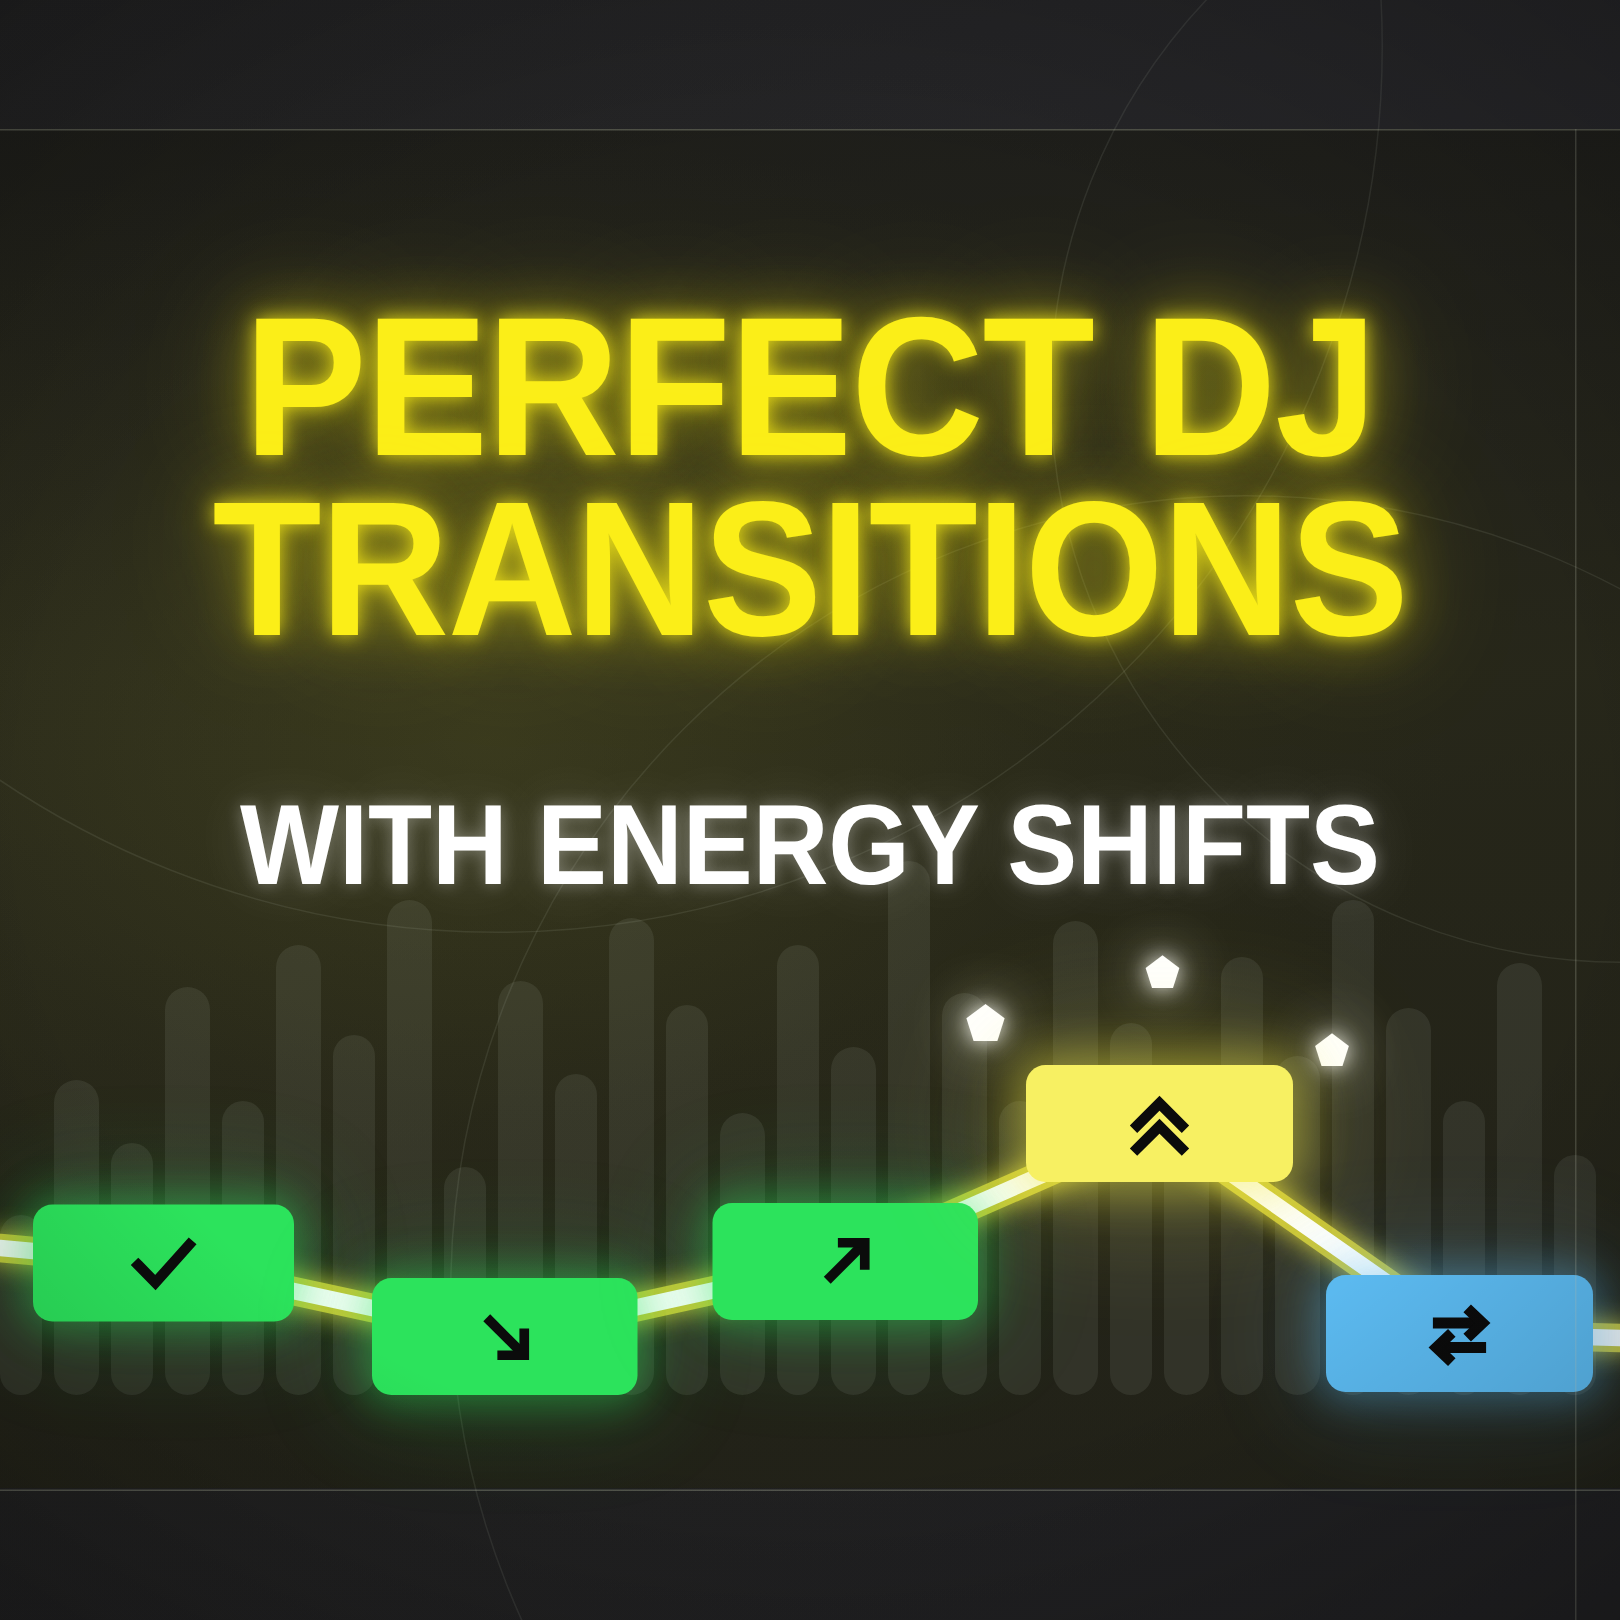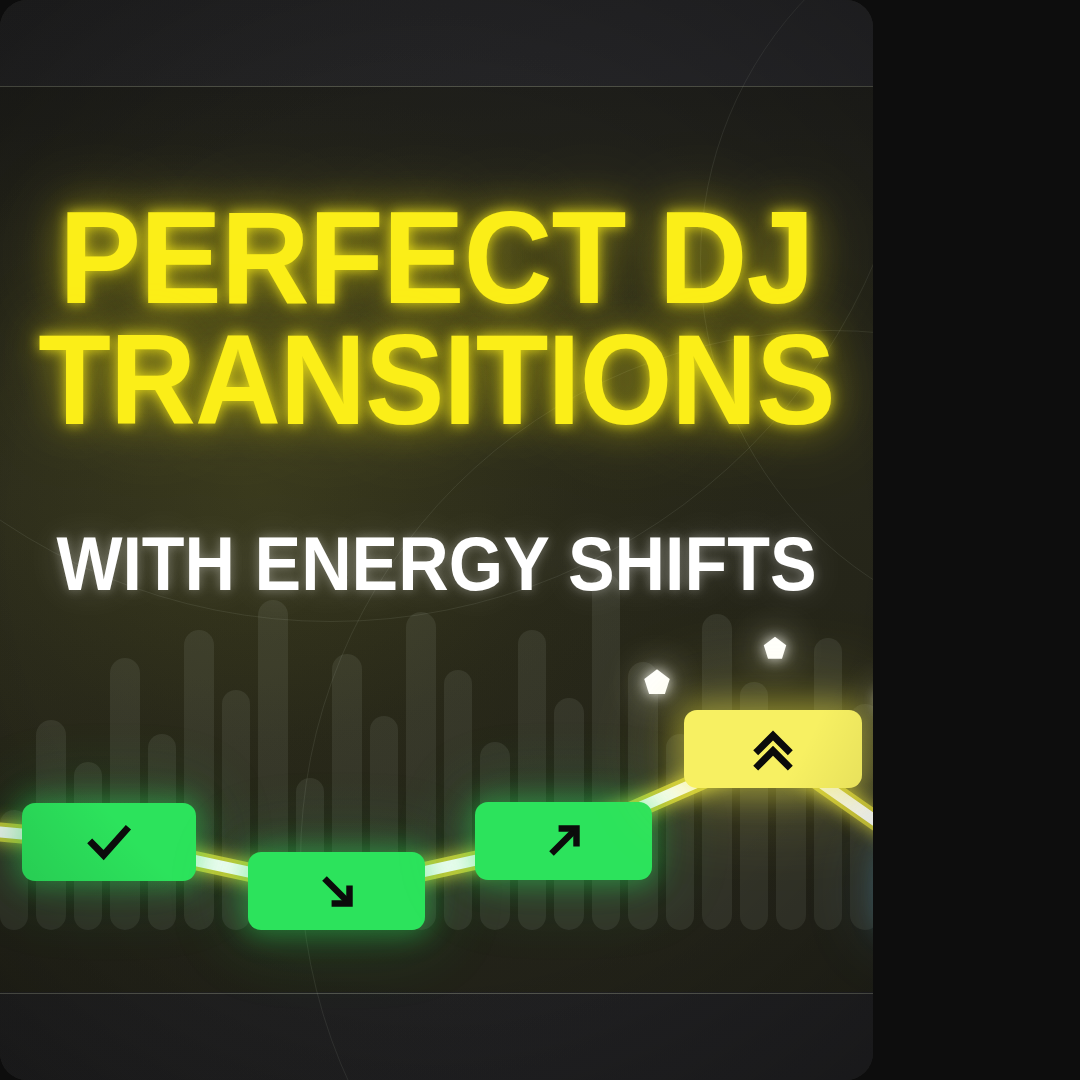--- a/index.html
+++ b/index.html
@@ -1,20 +1,20 @@
 <!DOCTYPE html>
 <html><head>
 <meta charset="utf-8">
 <style>
   html,body{margin:0;padding:0;background:#0d0d0d;}
   body{width:1080px;height:1080px;overflow:hidden;
        font-family:"Liberation Sans", sans-serif;}
 
-  #stage{position:relative;width:873px;height:1080px;overflow:hidden;
-         background:#1c1c1a;border-radius:27px;}
+  #stage{position:relative;width:1080px;height:1080px;overflow:hidden;
+         background:#1c1c1a;}
 
   
   .bg-base{position:absolute;inset:0;
     background:
       radial-gradient(115% 80% at 18% 52%, rgba(120,120,40,0.13) 0%, rgba(60,60,25,0.05) 42%, rgba(0,0,0,0) 72%),
       linear-gradient(160deg,#212122 0%,#27272a 35%,#1f1f20 62%,#202022 100%);
   }
   .bg-olive{position:absolute;left:0;right:0;top:86px;bottom:88px;
     background:
       radial-gradient(80% 60% at 30% 45%, rgba(150,150,45,0.16) 0%, rgba(90,90,30,0.07) 45%, rgba(0,0,0,0) 75%),

